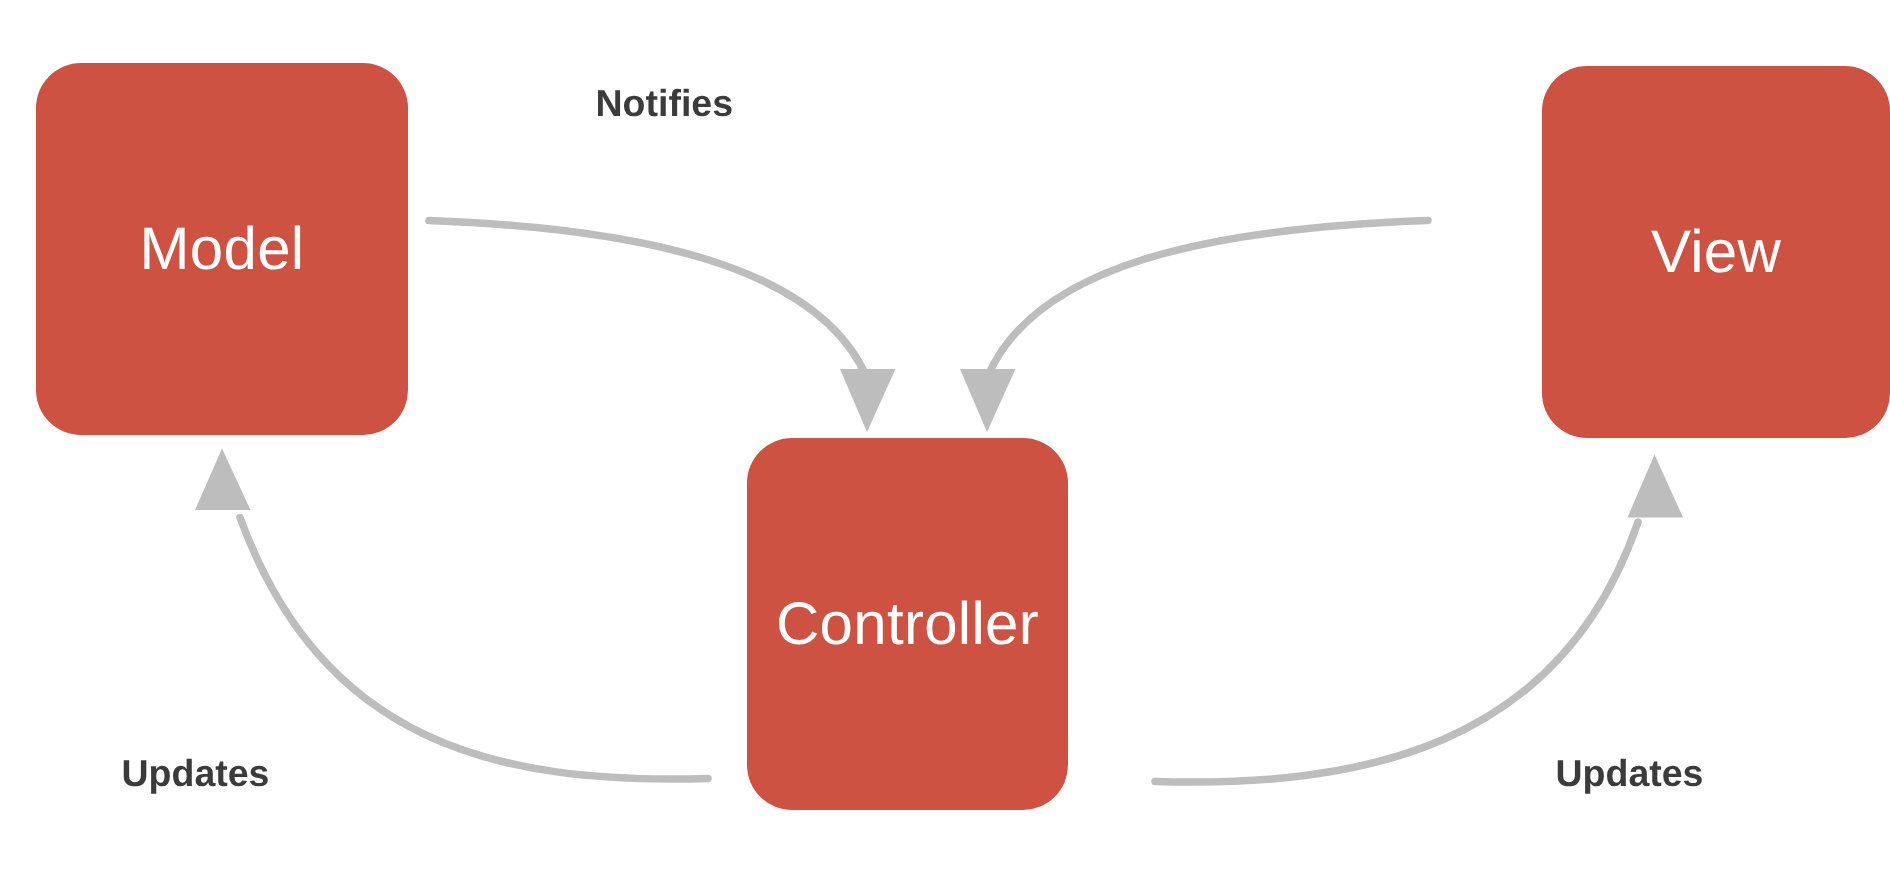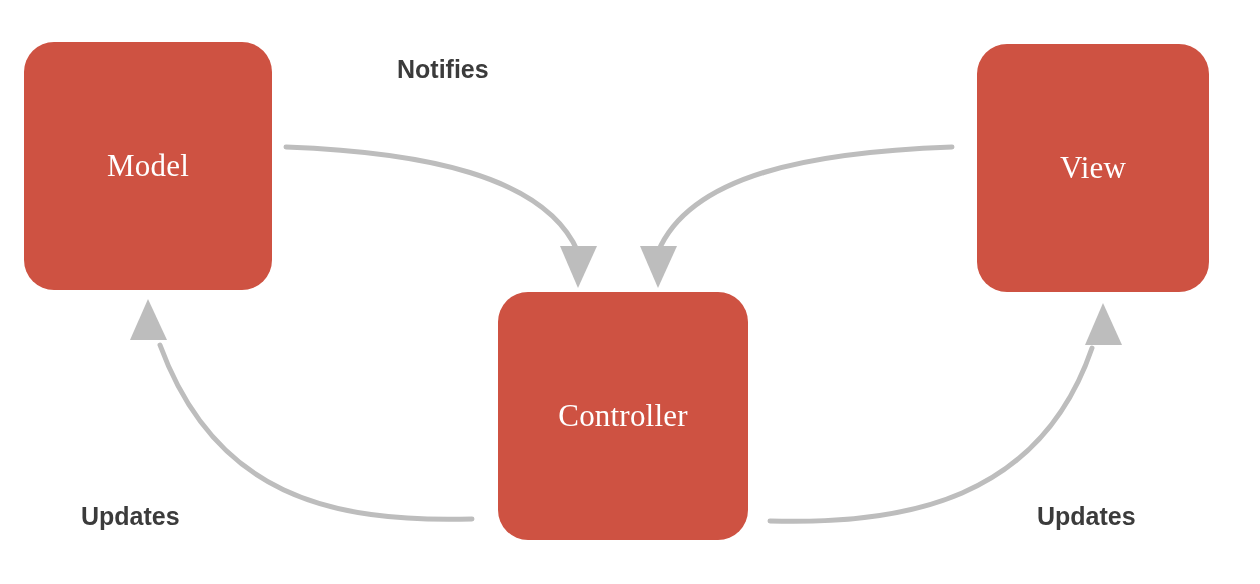--- a/index.html
+++ b/index.html
@@ -28,22 +28,22 @@
   .node-box {
     position: absolute;
     border-radius: 30px;
     display: flex;
     align-items: center;
     justify-content: center;
     box-sizing: border-box;
   }
   .node-label {
     color: #ffffff;
-    font-family: Liberation Serif, serif;
-    font-size: 31px;
+    font-family: Liberation Sans, sans-serif;
+    font-size: 40px;
     font-weight: 400;
     letter-spacing: 0.2px;
     line-height: 1.1;
     text-align: center;
     white-space: nowrap;
   }
   #node-model  { left: 24px;  top: 42px;  width: 248px; height: 248px; }
   #node-view   { left: 977px; top: 44px;  width: 248px; height: 248px; }
   #node-controller { left: 498px; top: 292px; width: 250px; height: 248px; }
 
@@ -86,25 +86,25 @@
     <g>
       <path d="M 770 521 C 905 525 1040 500 1092 348" fill="none" stroke="#bdbdbd" stroke-width="5" stroke-linecap="round"></path>
       <polygon points="1085,345 1122,345 1103,303" fill="#bdbdbd"></polygon>
     </g>
   </svg>
 
   <div class="node-box" id="node-model" style="left: 24px; top: 42px; width: 248px; height: 248px; background: rgb(206, 82, 66);">
     <span class="node-label" style="color: rgb(255, 255, 255);">Model</span>
   </div>
 
-  <div class="node-box" id="node-view" style="left: 977px; top: 44px; width: 232px; height: 248px; background: rgb(206, 82, 66);">
+  <div class="node-box" id="node-view" style="left: 1028px; top: 44px; width: 232px; height: 248px; background: rgb(206, 82, 66);">
     <span class="node-label" style="color: rgb(255, 255, 255);">View</span>
   </div>
 
-  <div class="node-box" id="node-controller" style="left: 498px; top: 292px; width: 250px; height: 248px; background: rgb(206, 82, 66);">
+  <div class="node-box" id="node-controller" style="left: 498px; top: 292px; width: 214px; height: 248px; background: rgb(206, 82, 66);">
     <span class="node-label" style="color: rgb(255, 255, 255);">Controller</span>
   </div>
 
   <div class="edge-label" id="label-notifies" style="color: rgb(59, 59, 59);">Notifies</div>
 
 
   <div class="edge-label" id="label-updates-left" style="color: rgb(59, 59, 59);">Updates</div>
 
   <div class="edge-label" id="label-updates-right" style="color: rgb(59, 59, 59);">Updates</div>
 

